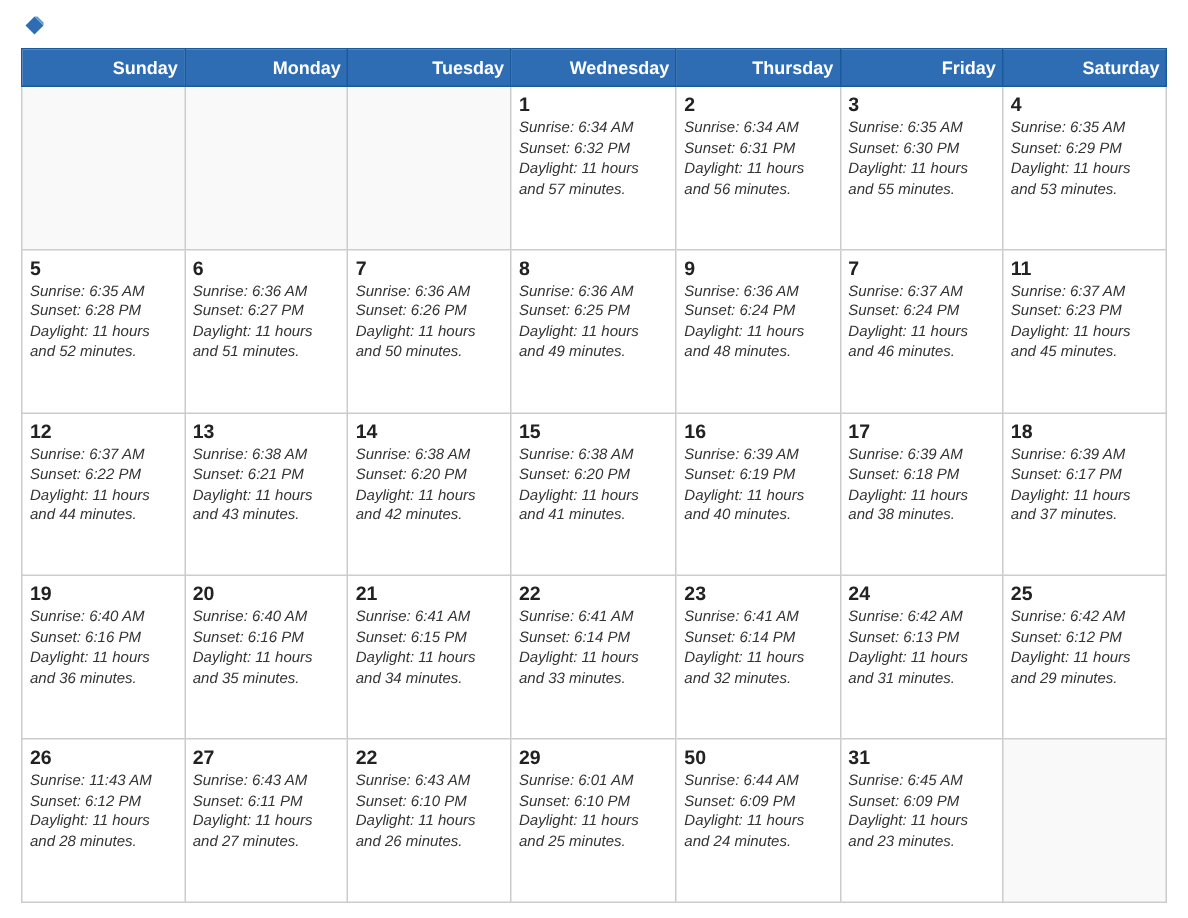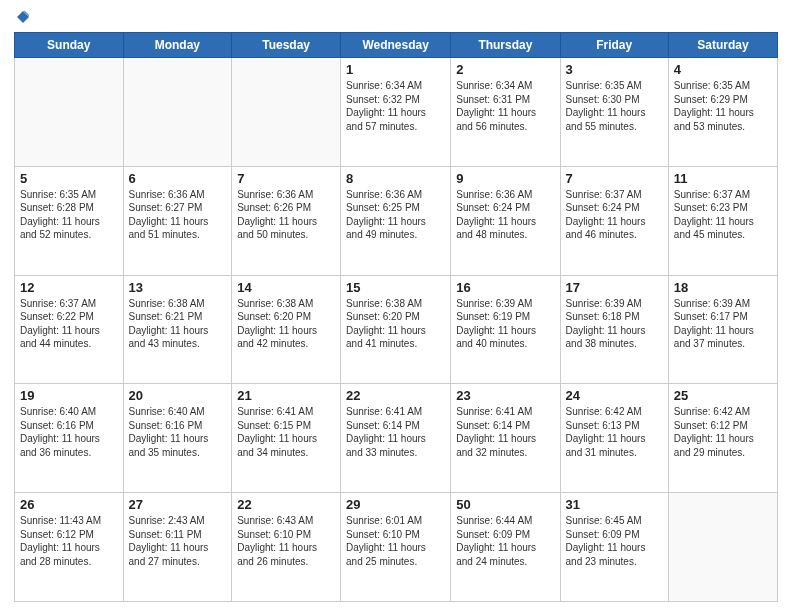--- a/index.html
+++ b/index.html
@@ -67,21 +67,21 @@
       width: 100%;
       border-collapse: collapse;
       flex: 1;
     }
     .calendar-table th {
       background-color: #2e6db4;
       color: #fff;
       font-size: 12px;
       font-weight: bold;
       padding: 5px 4px;
-      text-align: center;
+      text-align: right;
       border: 1px solid #1a5a9a;
     }
     .calendar-table td {
       border: 1px solid #ccc;
       vertical-align: top;
       padding: 4px 5px;
       width: 113px;
       height: 88px;
       background: #fff;
       font-size: 10.5px;
@@ -93,20 +93,21 @@
     .day-number {
       font-size: 13px;
       font-weight: bold;
       color: #222;
       margin-bottom: 2px;
     }
     .day-info {
       font-size: 10px;
       color: #333;
       line-height: 1.35;
+      font-style: italic;
     }
   </style>
 </head>
 <body>
 
 <div class="page">
   <div class="header">
     <div class="logo">
       <div class="logo-row">
         <span class="logo-general"></span>
@@ -301,21 +302,21 @@
         </tr>
         <tr>
           <td>
             <div class="day-number">26</div>
             <div class="day-info">Sunrise: 11:43 AM
 Sunset: 6:12 PM
 Daylight: 11 hours and 28 minutes.</div>
           </td>
           <td>
             <div class="day-number">27</div>
-            <div class="day-info">Sunrise: 2:43 AM
+            <div class="day-info">Sunrise: 6:43 AM
 Sunset: 6:11 PM
 Daylight: 11 hours and 27 minutes.</div>
           </td>
           <td>
             <div class="day-number">22</div>
             <div class="day-info">Sunrise: 6:43 AM
 Sunset: 6:10 PM
 Daylight: 11 hours and 26 minutes.</div>
           </td>
           <td>

